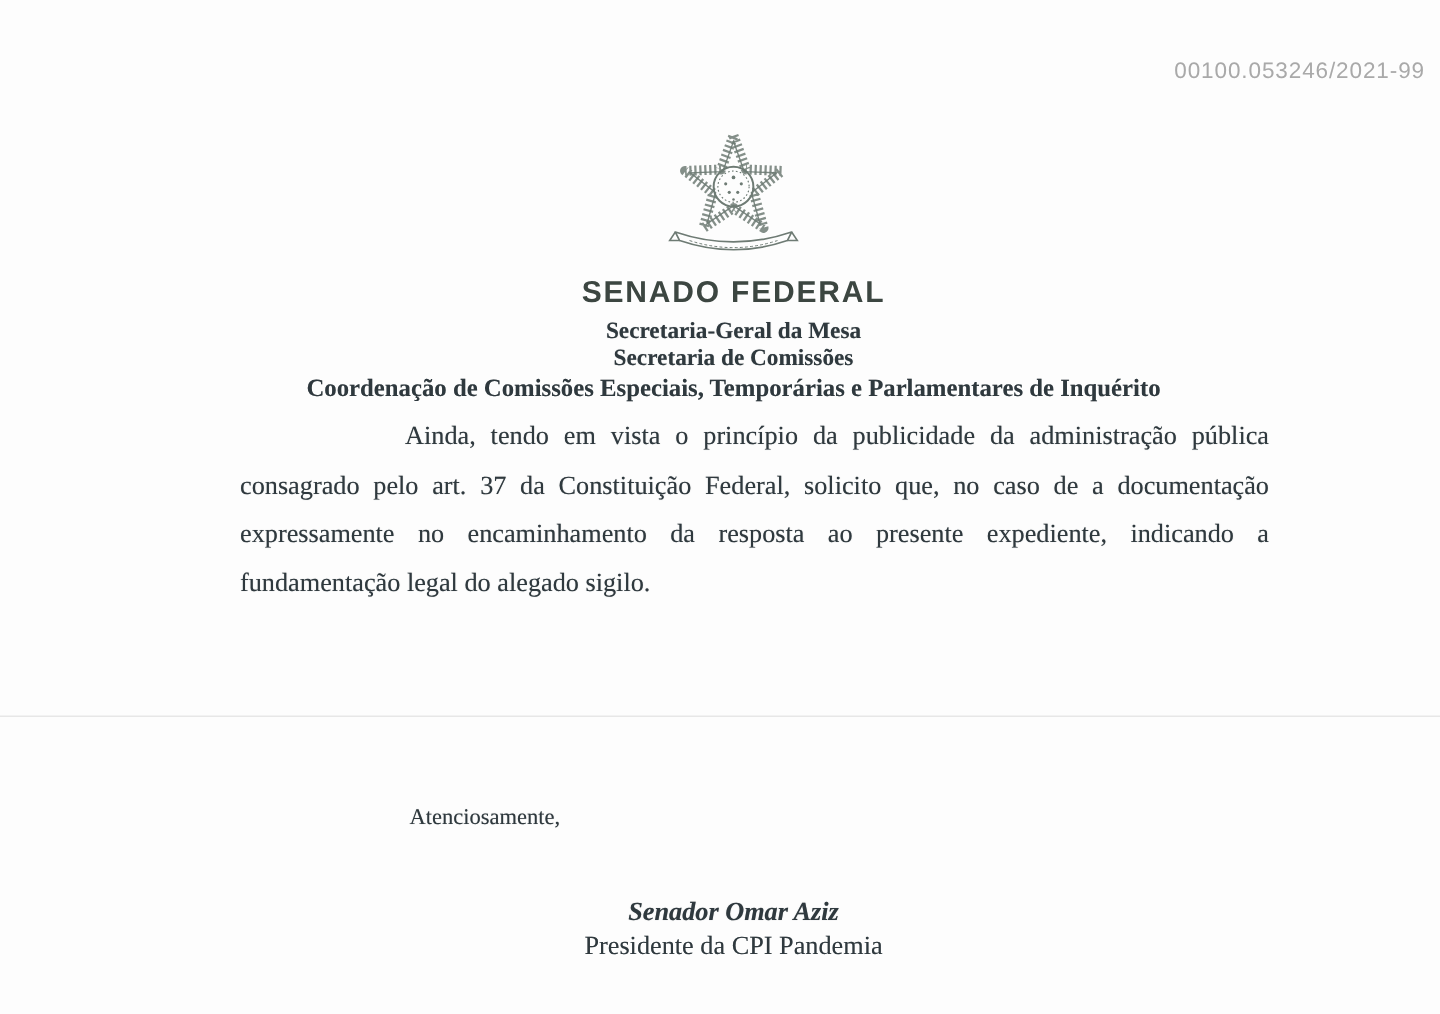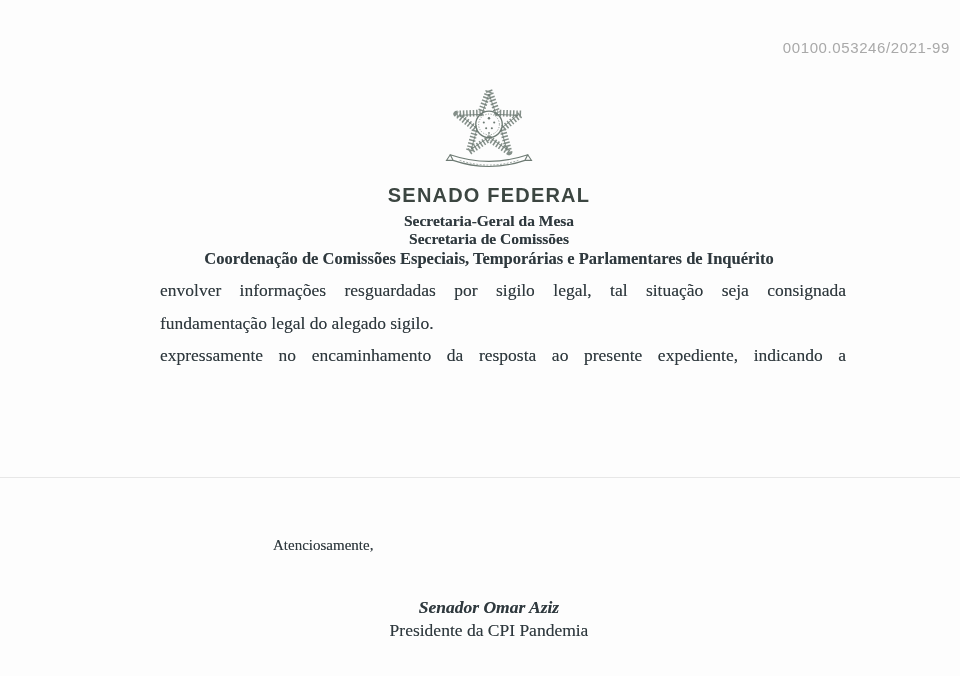--- a/index.html
+++ b/index.html
@@ -109,23 +109,24 @@
   </svg>
 </div>
 
 <div class="abs center-col institution">SENADO FEDERAL</div>
 
 <div class="abs center-col org1">Secretaria-Geral da Mesa</div>
 <div class="abs center-col org2">Secretaria de Comissões</div>
 <div class="abs center-col org3">Coordenação de Comissões Especiais, Temporárias e Parlamentares de Inquérito</div>
 
 <div class="abs letter-body">
-  <div class="line">envolver informações resguardadas por sigilo legal, tal situação seja consignada</div>
+  <div class="line first">Ainda, tendo em vista o princípio da publicidade da administração pública</div>
+  <div class="line">consagrado pelo art. 37 da Constituição Federal, solicito que, no caso de a documentação</div>
+  <div class="line">expressamente no encaminhamento da resposta ao presente expediente, indicando a</div>
   <div class="line last">fundamentação legal do alegado sigilo.</div>
-  <div class="line">expressamente no encaminhamento da resposta ao presente expediente, indicando a</div>
 </div>
 
 <div class="abs seam"></div>
 
 <div class="abs closing">Atenciosamente,</div>
 
 <div class="abs center-col sig-name">Senador Omar Aziz</div>
 <div class="abs center-col sig-title">Presidente da CPI Pandemia</div>
 
 </body></html>

